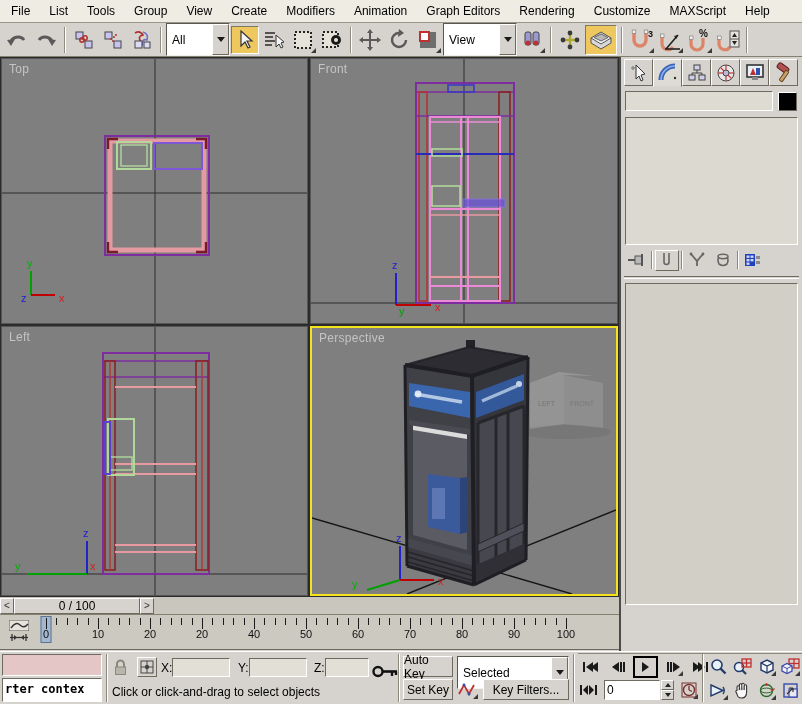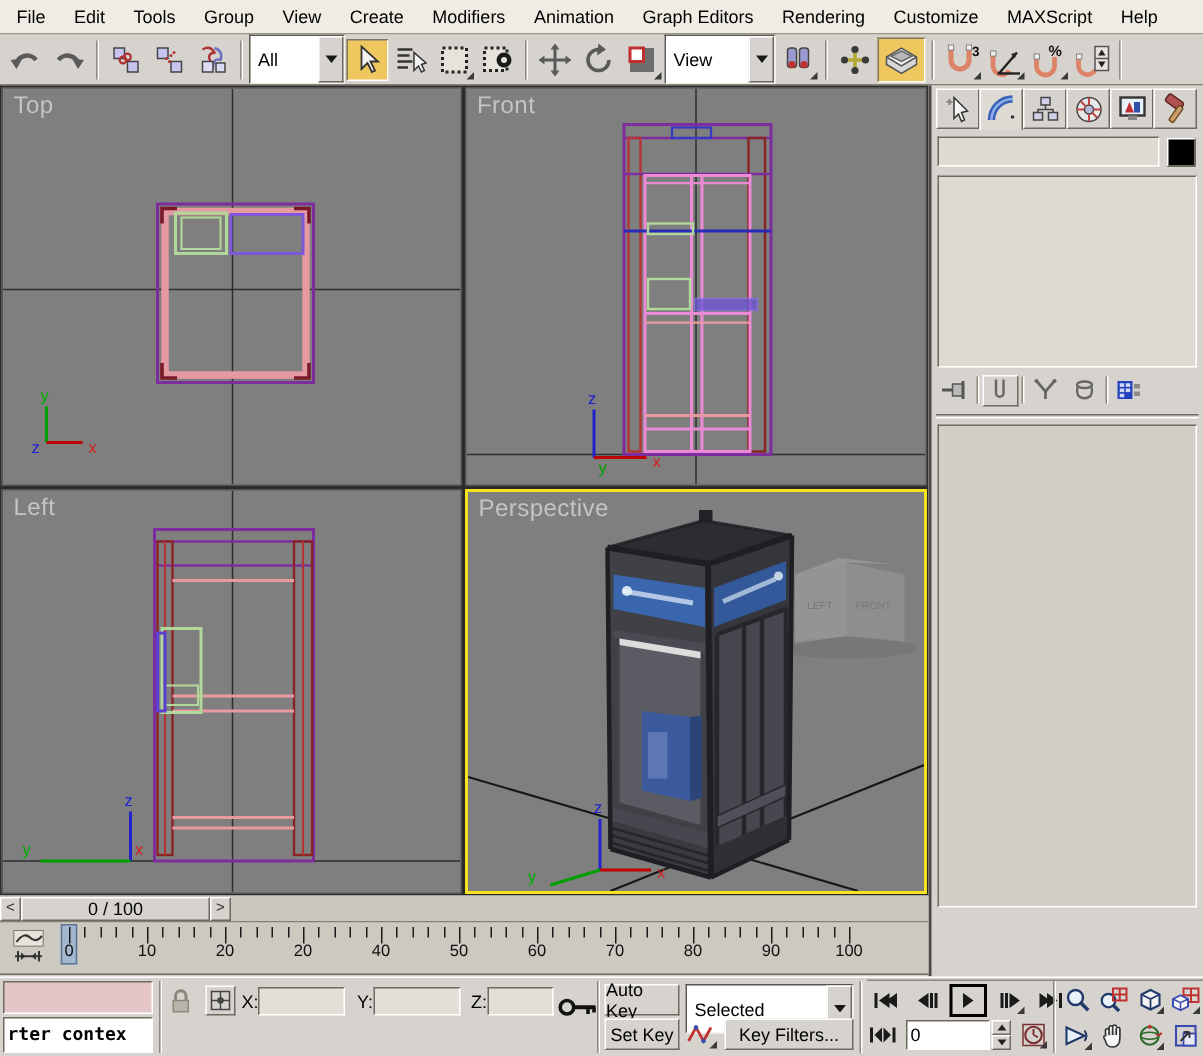--- a/index.html
+++ b/index.html
@@ -34,21 +34,21 @@
     border:1px solid; border-color:#fff #6e6a60 #6e6a60 #fff; display:flex; align-items:center; justify-content:center; }
   .dd-tri { width:0; height:0; border-left:4px solid transparent; border-right:4px solid transparent; border-top:5px solid #1a1a1a; }
 
   
   .vp-area { position:absolute; left:0; top:57px; width:619px; height:540px; background:#2b2b2b; }
   .vp { position:absolute; background:#7f7f7f; overflow:hidden; }
   #vp-top  { left:1px;   top:1px;   width:307px; height:266px; border:1px solid #555; }
   #vp-front{ left:310px; top:1px;   width:308px; height:266px; border:1px solid #555; }
   #vp-left { left:1px;   top:269px; width:307px; height:270px; border:1px solid #555; }
   #vp-persp{ left:310px; top:269px; width:308px; height:270px; border:2px solid #f4e420; }
-  .vp-label { position:absolute; left:7px; top:3px; color:#c4c4c4; font-size:16px; letter-spacing:.3px; }
+  .vp-label { position:absolute; left:7px; top:3px; color:#c4c4c4; font-size:12px; letter-spacing:.3px; }
 
   
   .cmd-panel { position:absolute; left:619px; top:57px; width:183px; height:594px;
     background:#d6d3ce; border-left:2px solid #4a4a4a; padding:2px 3px 0 3px; }
   .cmd-tabs { display:flex; height:28px; gap:0; margin-bottom:4px; }
   .cmd-tab { width:29px; height:27px; display:flex; align-items:center; justify-content:center;
     background:#d6d3ce; border:1px solid; border-color:#fff #6e6a60 #6e6a60 #fff; }
   .cmd-tab.active { border-bottom-color:#d6d3ce; background:#dedbd4; height:28px; }
   .name-row { display:flex; align-items:center; gap:5px; margin:3px 1px 6px 1px; }
   .name-input { width:148px; height:20px; font:12px "Liberation Sans",sans-serif; padding:0 3px;
@@ -95,21 +95,21 @@
   .play-tri { width:0; height:0; border-top:5px solid transparent; border-bottom:5px solid transparent; }
   .tri-l { border-right:7px solid #1a1a1a; }
   .tri-r { border-left:7px solid #1a1a1a; }
   .vbar { width:2px; height:10px; background:#1a1a1a; }
 </style>
 </head>
 <body>
 
 <div class="menubar">
   <span class="menu-item">File</span>
-  <span class="menu-item">Edit</span>
+  <span class="menu-item">List</span>
   <span class="menu-item">Tools</span>
   <span class="menu-item">Group</span>
   <span class="menu-item">View</span>
   <span class="menu-item">Create</span>
   <span class="menu-item">Modifiers</span>
   <span class="menu-item">Animation</span>
   <span class="menu-item">Graph Editors</span>
   <span class="menu-item">Rendering</span>
   <span class="menu-item">Customize</span>
   <span class="menu-item">MAXScript</span>
@@ -754,20 +754,21 @@
   <input class="abs xyz-field" style="left: 325px; top: 6px; width: 44px;" value="">
 
   <span class="abs" style="left:372px; top:12px"><span>
     <svg width="26" height="15" viewBox="0 0 26 15">
           <circle cx="6" cy="7.5" r="4.5" fill="none" stroke="#111" stroke-width="2.4"></circle>
           <line x1="10.5" y1="7.5" x2="25" y2="7.5" stroke="#111" stroke-width="2.6"></line>
           <line x1="20" y1="7.5" x2="20" y2="12" stroke="#111" stroke-width="2.4"></line>
           <line x1="24" y1="7.5" x2="24" y2="11" stroke="#111" stroke-width="2.4"></line>
         </svg></span></span>
 
+  <span class="prompt">Click or click-and-drag to select objects</span>
   <span class="sb-sep groove-v abs" style="left:398px"></span>
 
   <span class="sb-btn raised" style="left:403px; top:4px; width:50px; height:21px">Auto Key</span>
   <span class="sb-btn raised" style="left:403px; top:27px; width:50px; height:21px">Set Key</span>
 
   <div class="dd abs" style="left:457px; top:4px; width:112px">
     <span>Selected</span>
     <span class="dd-arrow-box">
         <span class="dd-tri"></span>
       </span>

